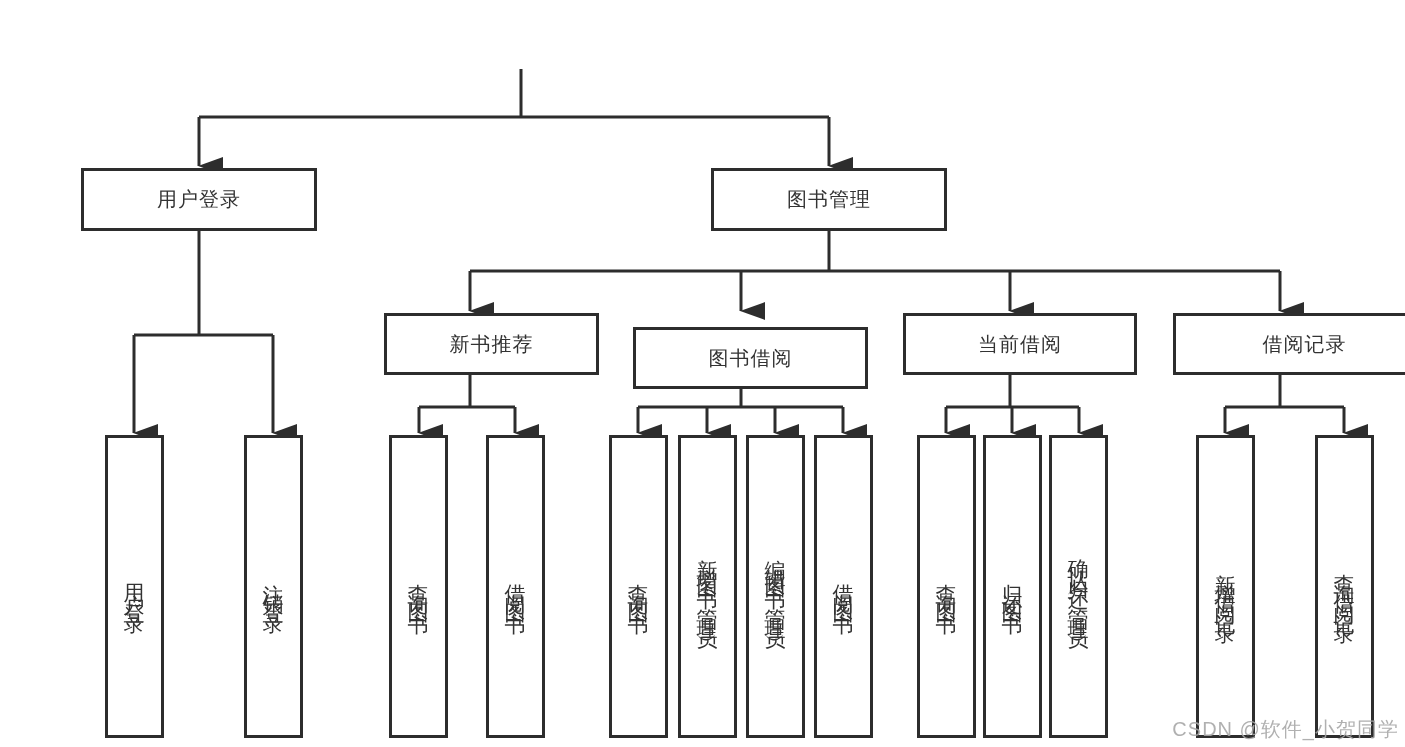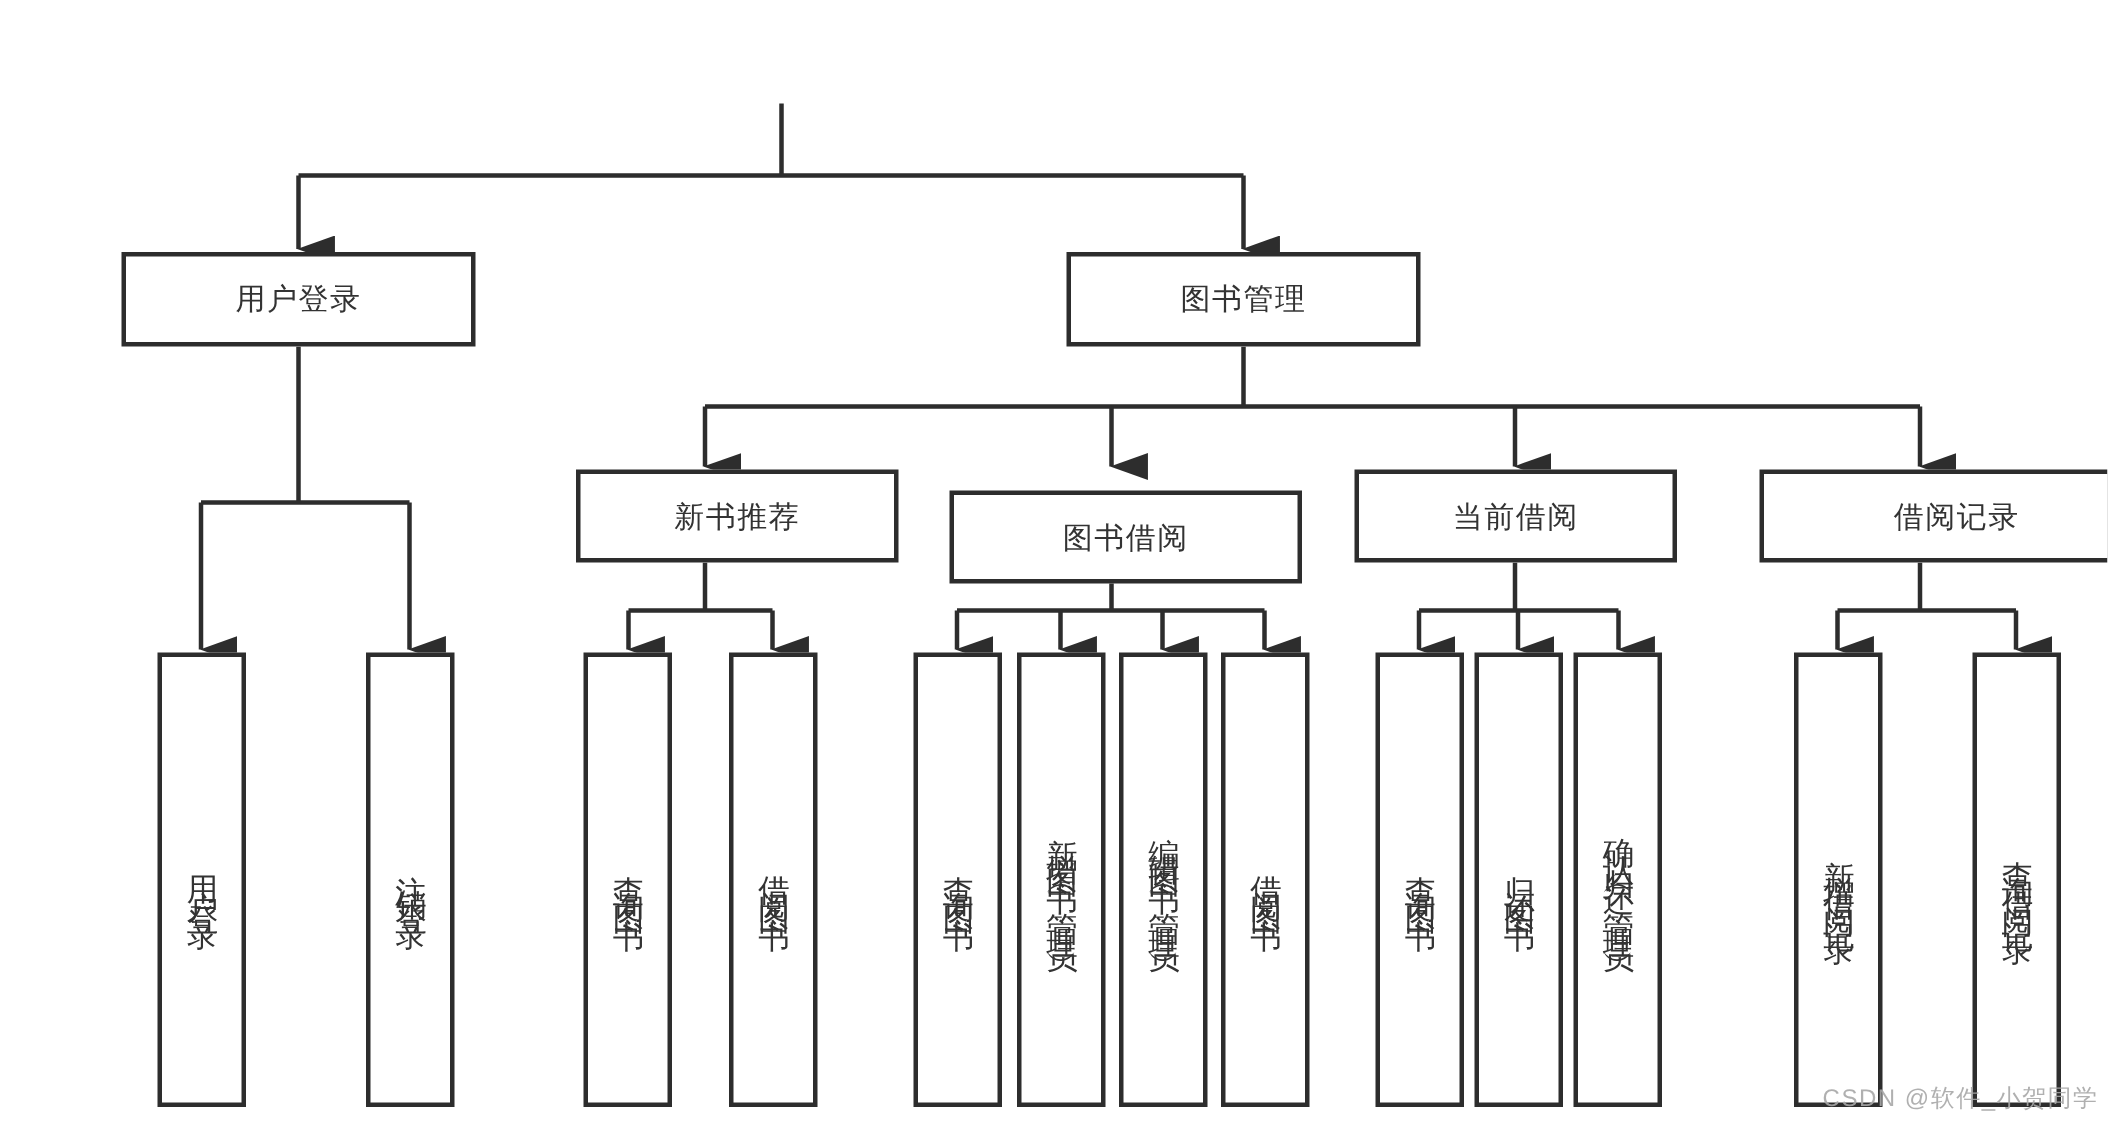--- a/index.html
+++ b/index.html
@@ -41,21 +41,21 @@
     text-orientation: mixed;
     font-size: 21px;
     letter-spacing: 10px;
     line-height: 1;
     white-space: nowrap;
   }
   .watermark {
     position: absolute;
     right: 6px;
     bottom: 4px;
-    font-size: 16px;
+    font-size: 20px;
     color: var(--watermark);
     opacity: 0.9;
     z-index: 5;
     letter-spacing: 1px;
   }
 </style>
 </head>
 <body>
 
 <div class="canvas">
@@ -97,21 +97,21 @@
       <path d="M1344,407 V433" marker-end="url(#arrow)"></path>
     </g>
   </svg>
 
 
   <div class="box hnode" style="left:81px; top:168px; width:236px; height:63px;">用户登录</div>
   <div class="box hnode" style="left:711px; top:168px; width:236px; height:63px;text-align:right;">图书管理</div>
 
   <div class="box hnode" style="left:384px; top:313px; width:215px; height:62px;">新书推荐</div>
   <div class="box hnode" style="left:633px; top:327px; width:235px; height:62px;">图书借阅</div>
-  <div class="box hnode" style="left:903px; top:313px; width:215px; height:62px;">当前借阅</div>
+  <div class="box hnode" style="left:903px; top:313px; width:234px; height:62px;">当前借阅</div>
   <div class="box hnode" style="left:1173px; top:313px; width:235px; height:62px;padding-left:28px;">借阅记录</div>
 
   <div class="box leaf" style="left:105px;">
     <span class="vtext">用户登录</span>
   </div>
   <div class="box leaf" style="left:244px;">
     <span class="vtext">注销登录</span>
   </div>
 
   <div class="box leaf" style="left:389px;">

